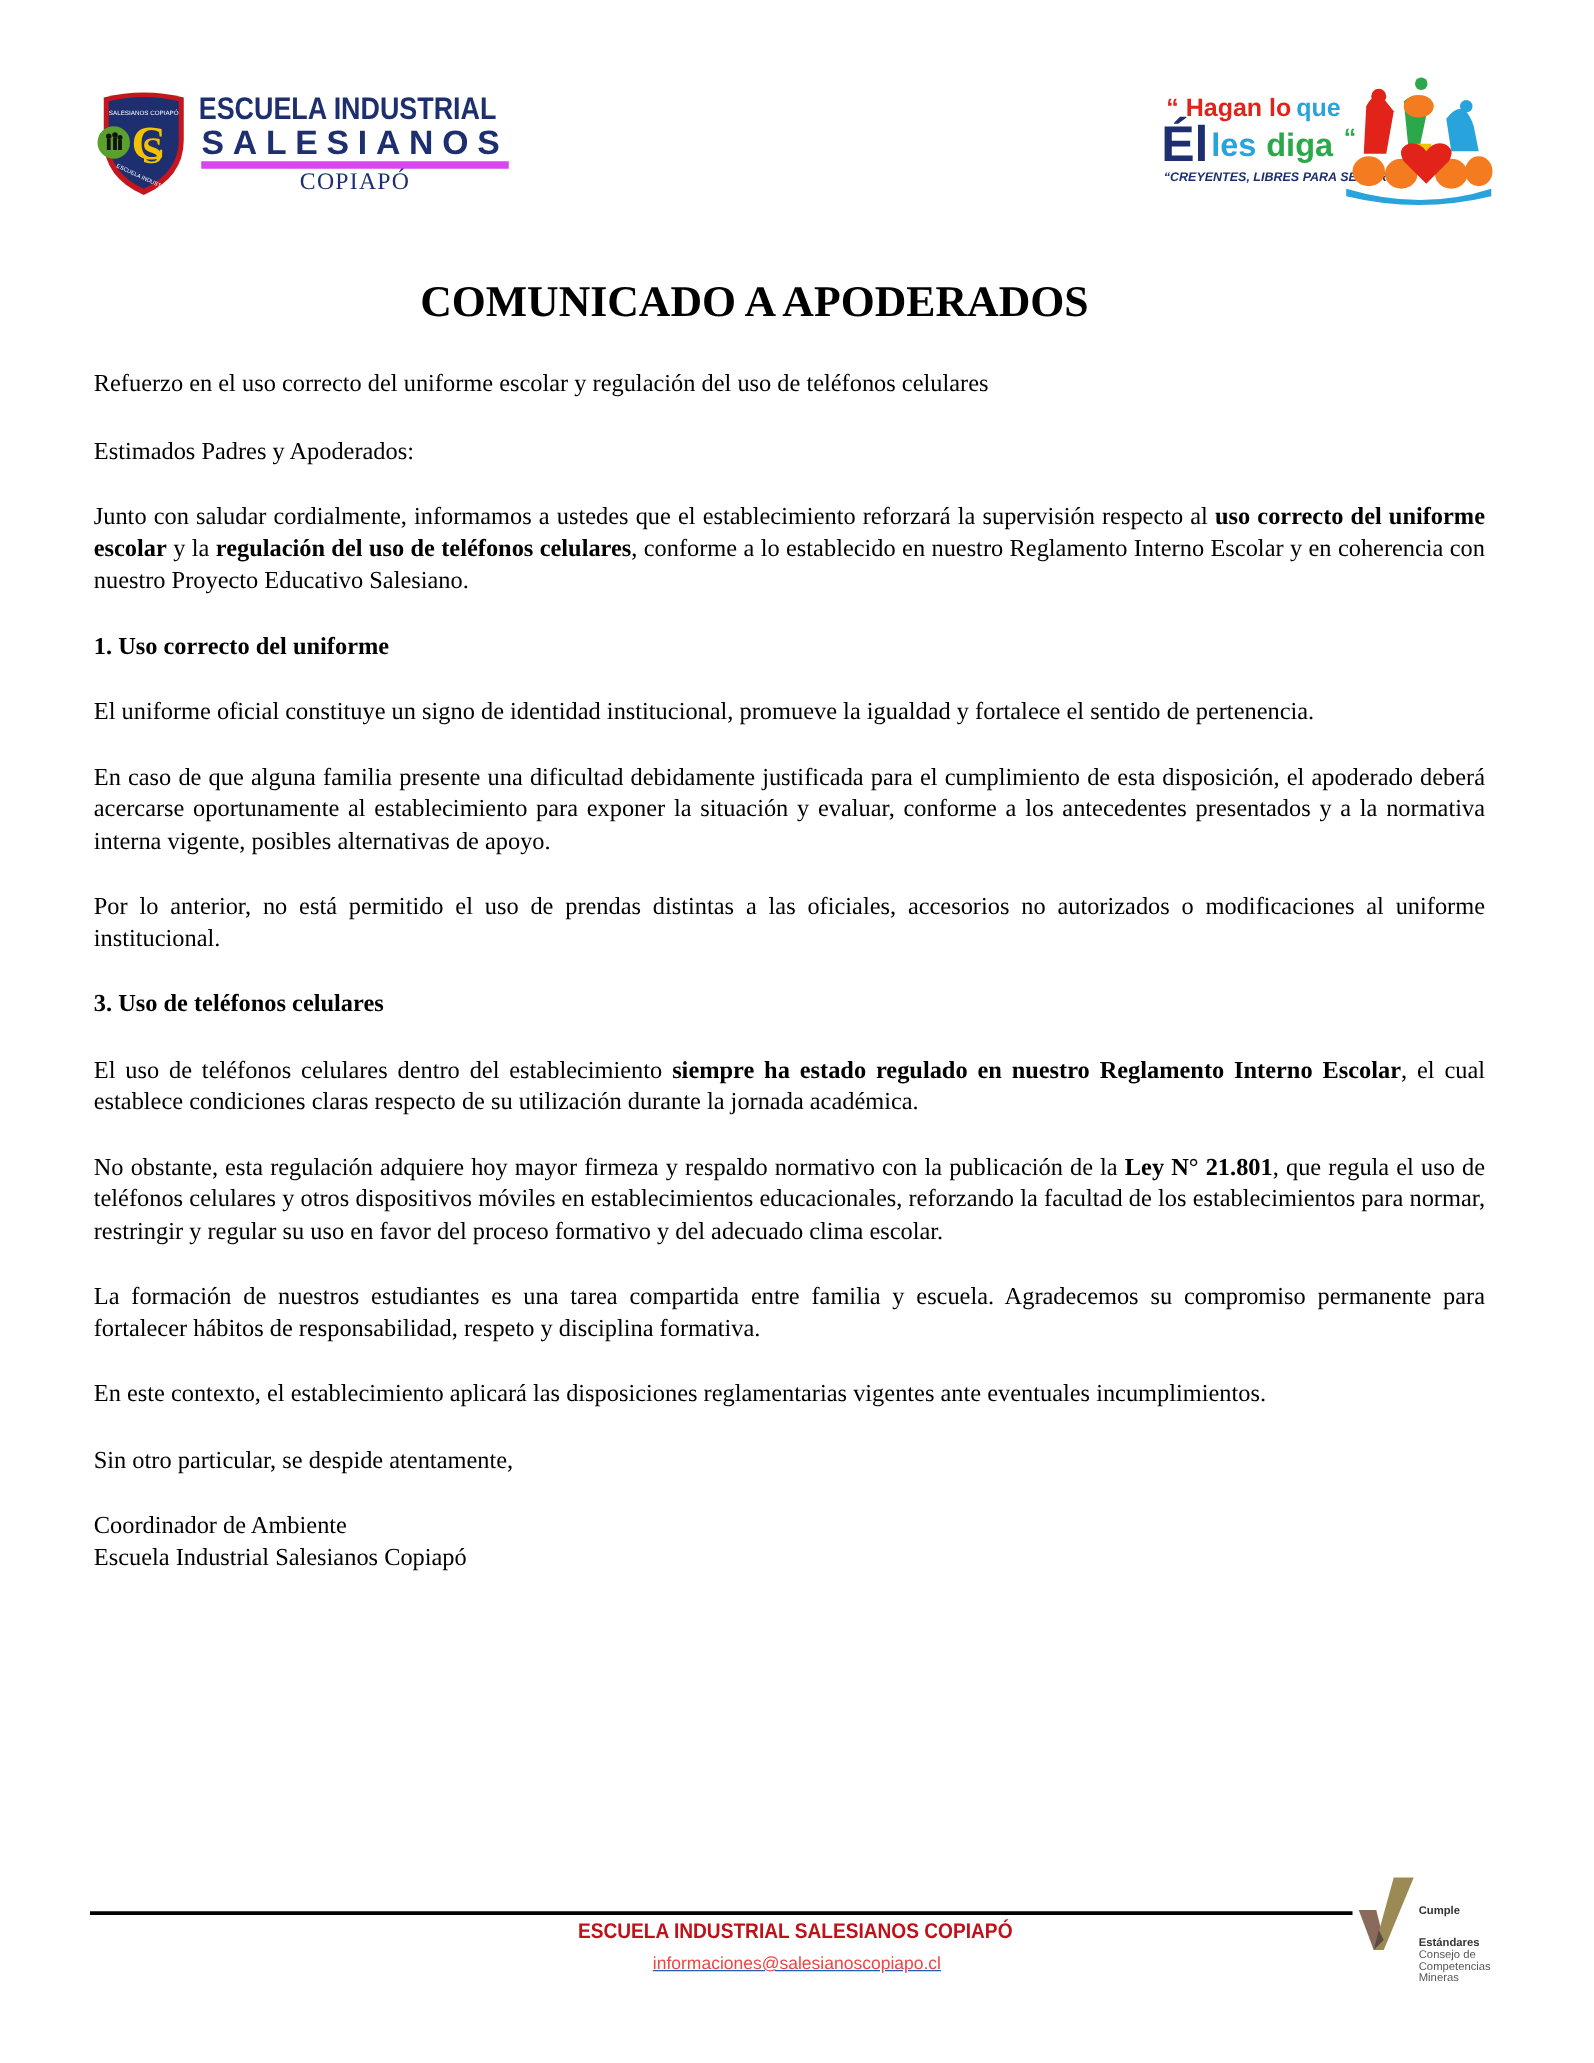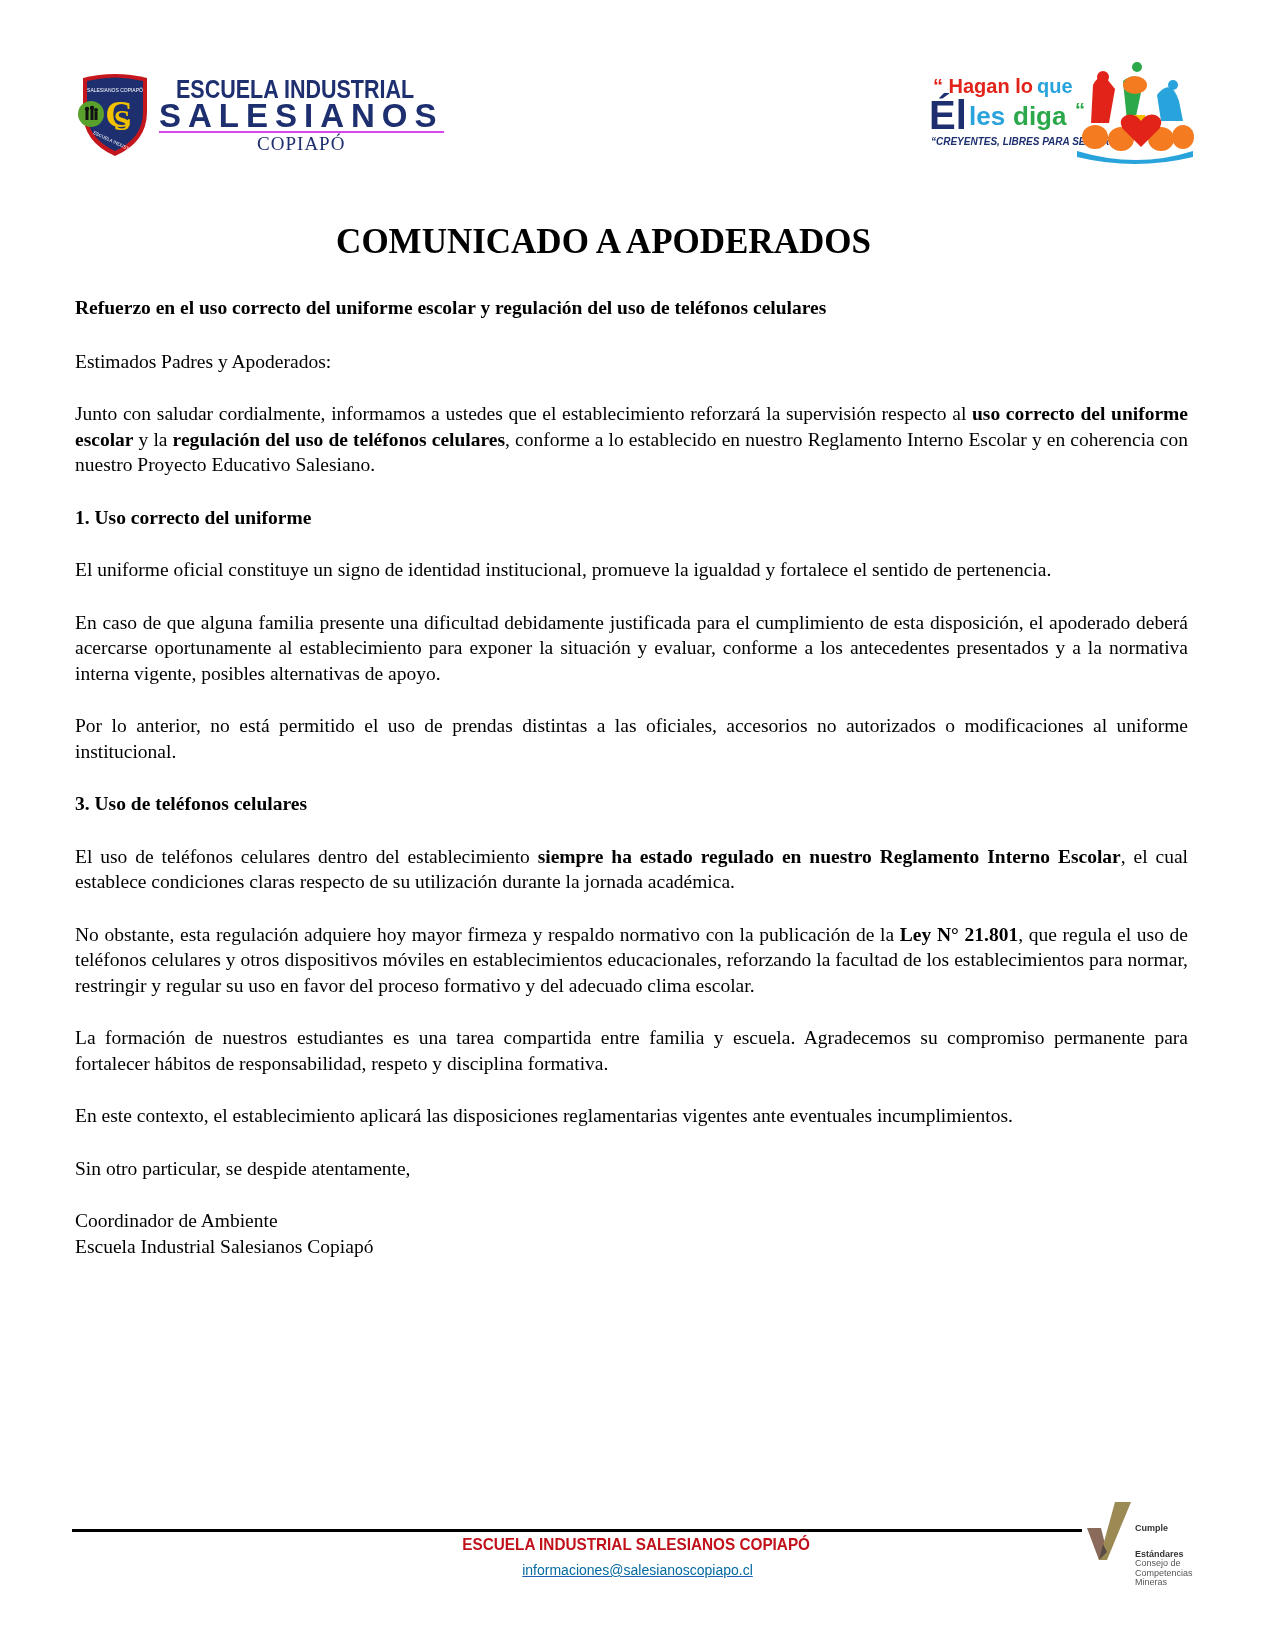--- a/index.html
+++ b/index.html
@@ -5,42 +5,42 @@
   html, body { margin: 0; padding: 0; background: #ffffff; }
   body { width: 1275px; height: 1650px; position: relative; overflow: hidden; font-family: "Liberation Serif", serif; color: #000; }
   .page { position: absolute; left: 0; top: 0; width: 1275px; height: 1650px; }
 
   
   .logo-left { position: absolute; left: 75px; top: 70px; width: 300px; height: 90px; display: flex; align-items: center; }
   .crest { width: 80px; height: 86px; position: relative; }
   .crest svg { width: 80px; height: 86px; display: block; }
   .school-name { margin-left: 4px; display: flex; flex-direction: column; align-items: center; font-family: "Liberation Sans", sans-serif; color: #1d2f6f; }
   .school-name .l1 { font-size: 25px; font-weight: bold; letter-spacing: 0px; line-height: 26px; transform: scaleX(0.86); transform-origin: left; white-space: nowrap; width: 250px; }
-  .school-name .l2 { font-size: 33px; font-weight: bold; letter-spacing: 7px; line-height: 28px; border-bottom: 2px solid #d946ef; padding-bottom: 1px; white-space: nowrap; }
+  .school-name .l2 { font-size: 27px; font-weight: bold; letter-spacing: 7px; line-height: 28px; border-bottom: 6px solid #d946ef; padding-bottom: 1px; white-space: nowrap; }
   .school-name .l3 { font-family: "Liberation Serif", serif; font-size: 19px; line-height: 22px; letter-spacing: 1px; }
 
   .logo-right { position: absolute; left: 925px; top: 55px; width: 270px; height: 110px; }
   .logo-right svg { width: 270px; height: 110px; display: block; }
 
   
   .title { position: absolute; left: 0; width: 1275px; top: 222px; text-align: center; font-size: 35px; font-weight: bold; padding-left: 36px; box-sizing: border-box; }
   .title span { display: inline-block; transform: translateX(-52px); }
 
   .content { position: absolute; left: 75px; top: 295px; width: 1113px; font-size: 19.5px; line-height: 25.5px; }
   .content p { margin: 0 0 27px 0; text-align: justify; }
-  .content p.subhead { font-weight: bold; margin-bottom: 28px; }
+  .content p.subhead { font-weight: normal; margin-bottom: 28px; }
   .content h2 { font-size: 19.5px; font-weight: bold; margin: 0 0 27px 0; line-height: 25.5px; }
   .content .sig p { margin: 0; }
 
   
   .footer-rule { position: absolute; left: 72px; top: 1529px; width: 1010px; height: 3px; background: #000; }
   .footer-name { position: absolute; left: 0; width: 1275px; top: 1535px; text-align: center; font-family: "Liberation Sans", sans-serif; font-weight: bold; font-size: 17px; color: #c0111b; padding-right: 0px; box-sizing: border-box; }
   .footer-name span { display: inline-block; transform: translateX(-1px) scaleX(0.9); }
   .footer-email { position: absolute; left: 0; width: 1275px; top: 1562px; text-align: center; font-family: "Liberation Sans", sans-serif; font-size: 14px; color: #1f5fb4; text-decoration: underline; }
-  .footer-email a { color: #0369a1; }
+  .footer-email a { color: #ef4444; }
   .seal { position: absolute; left: 1085px; top: 1500px; width: 120px; height: 65px; display: flex; align-items: flex-start; }
   .seal svg { width: 48px; height: 62px; display: block; }
   .seal-text { font-family: "Liberation Sans", sans-serif; font-size: 9px; line-height: 9.5px; color: #555; margin-left: 2px; margin-top: 8px; }
   .seal-text b { color: #333; display: block; margin-top: 16px; }
   .seal-text span { display: block; }
 </style>
 </head>
 <body>
 
 <div class="page">

